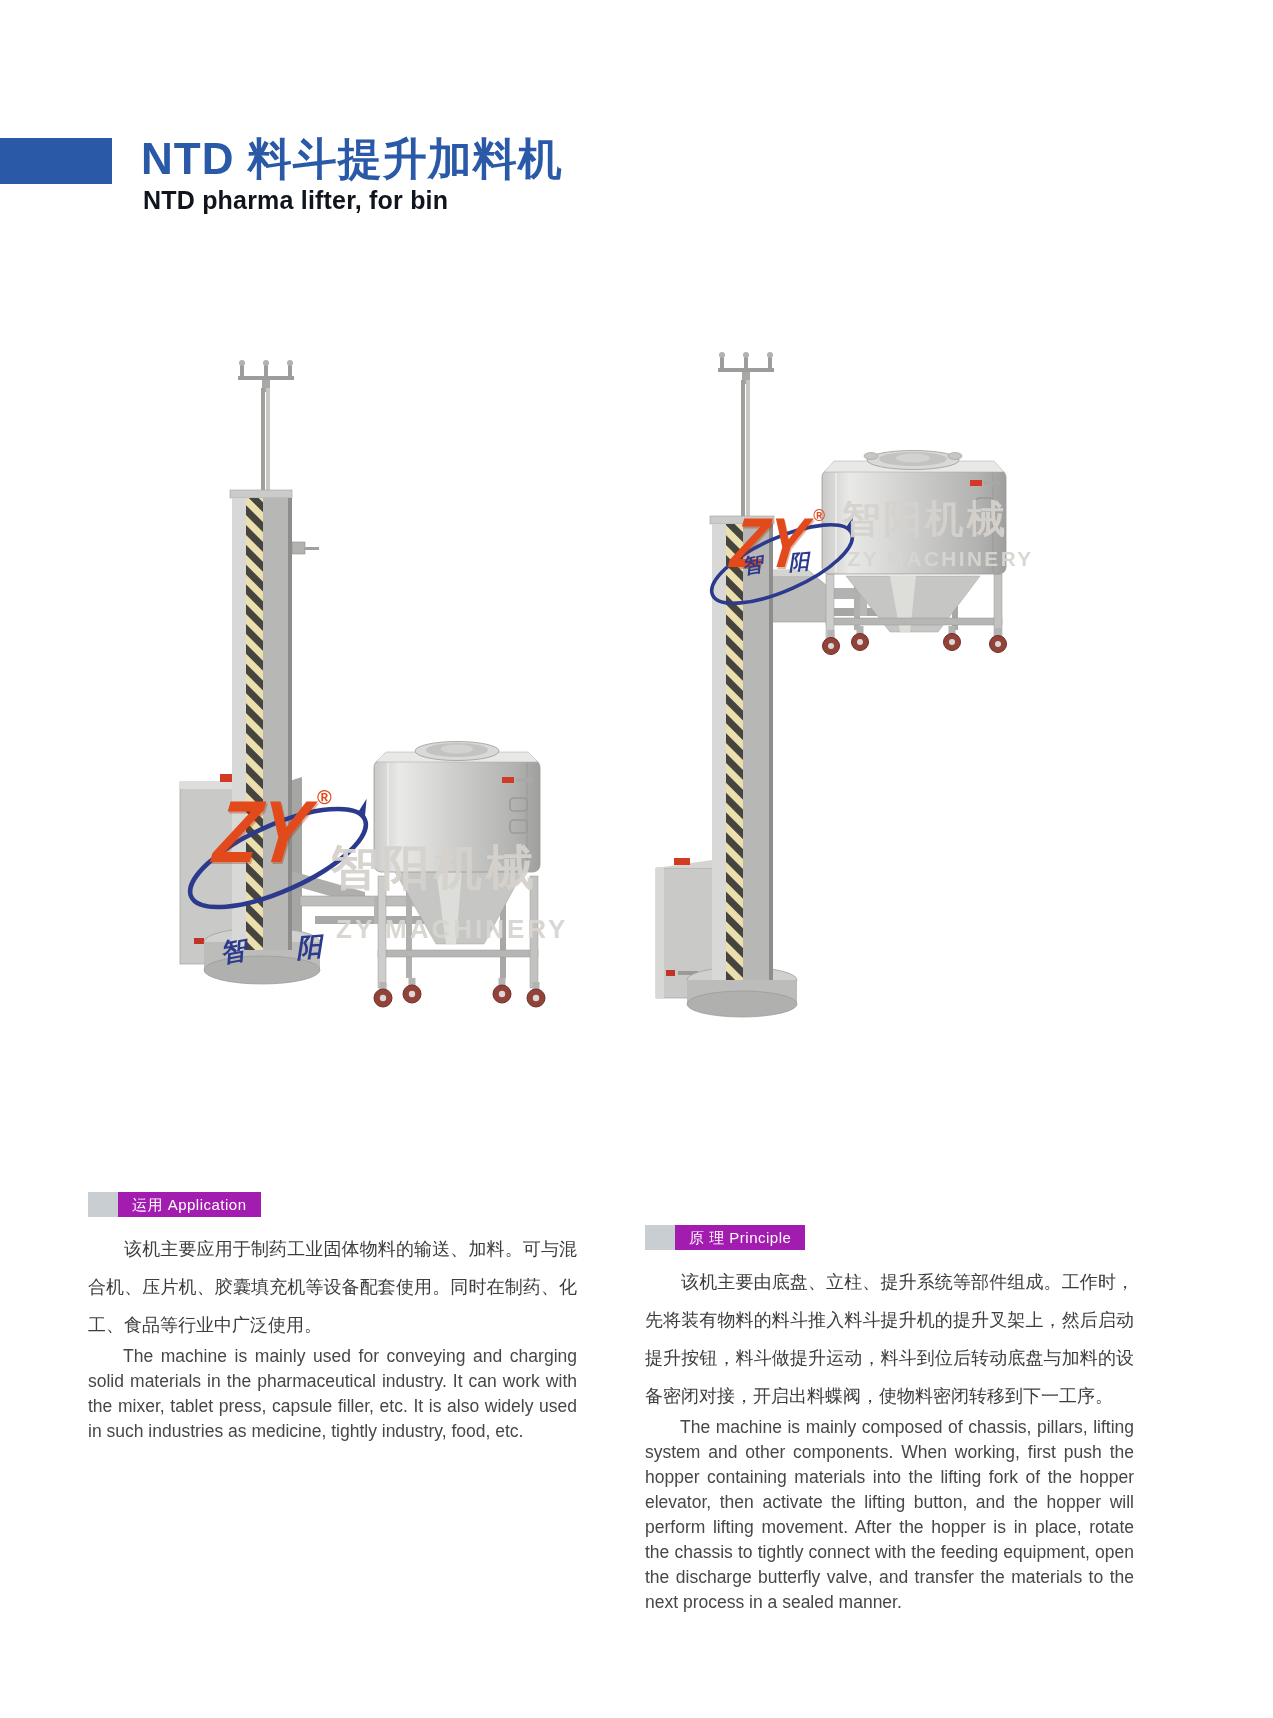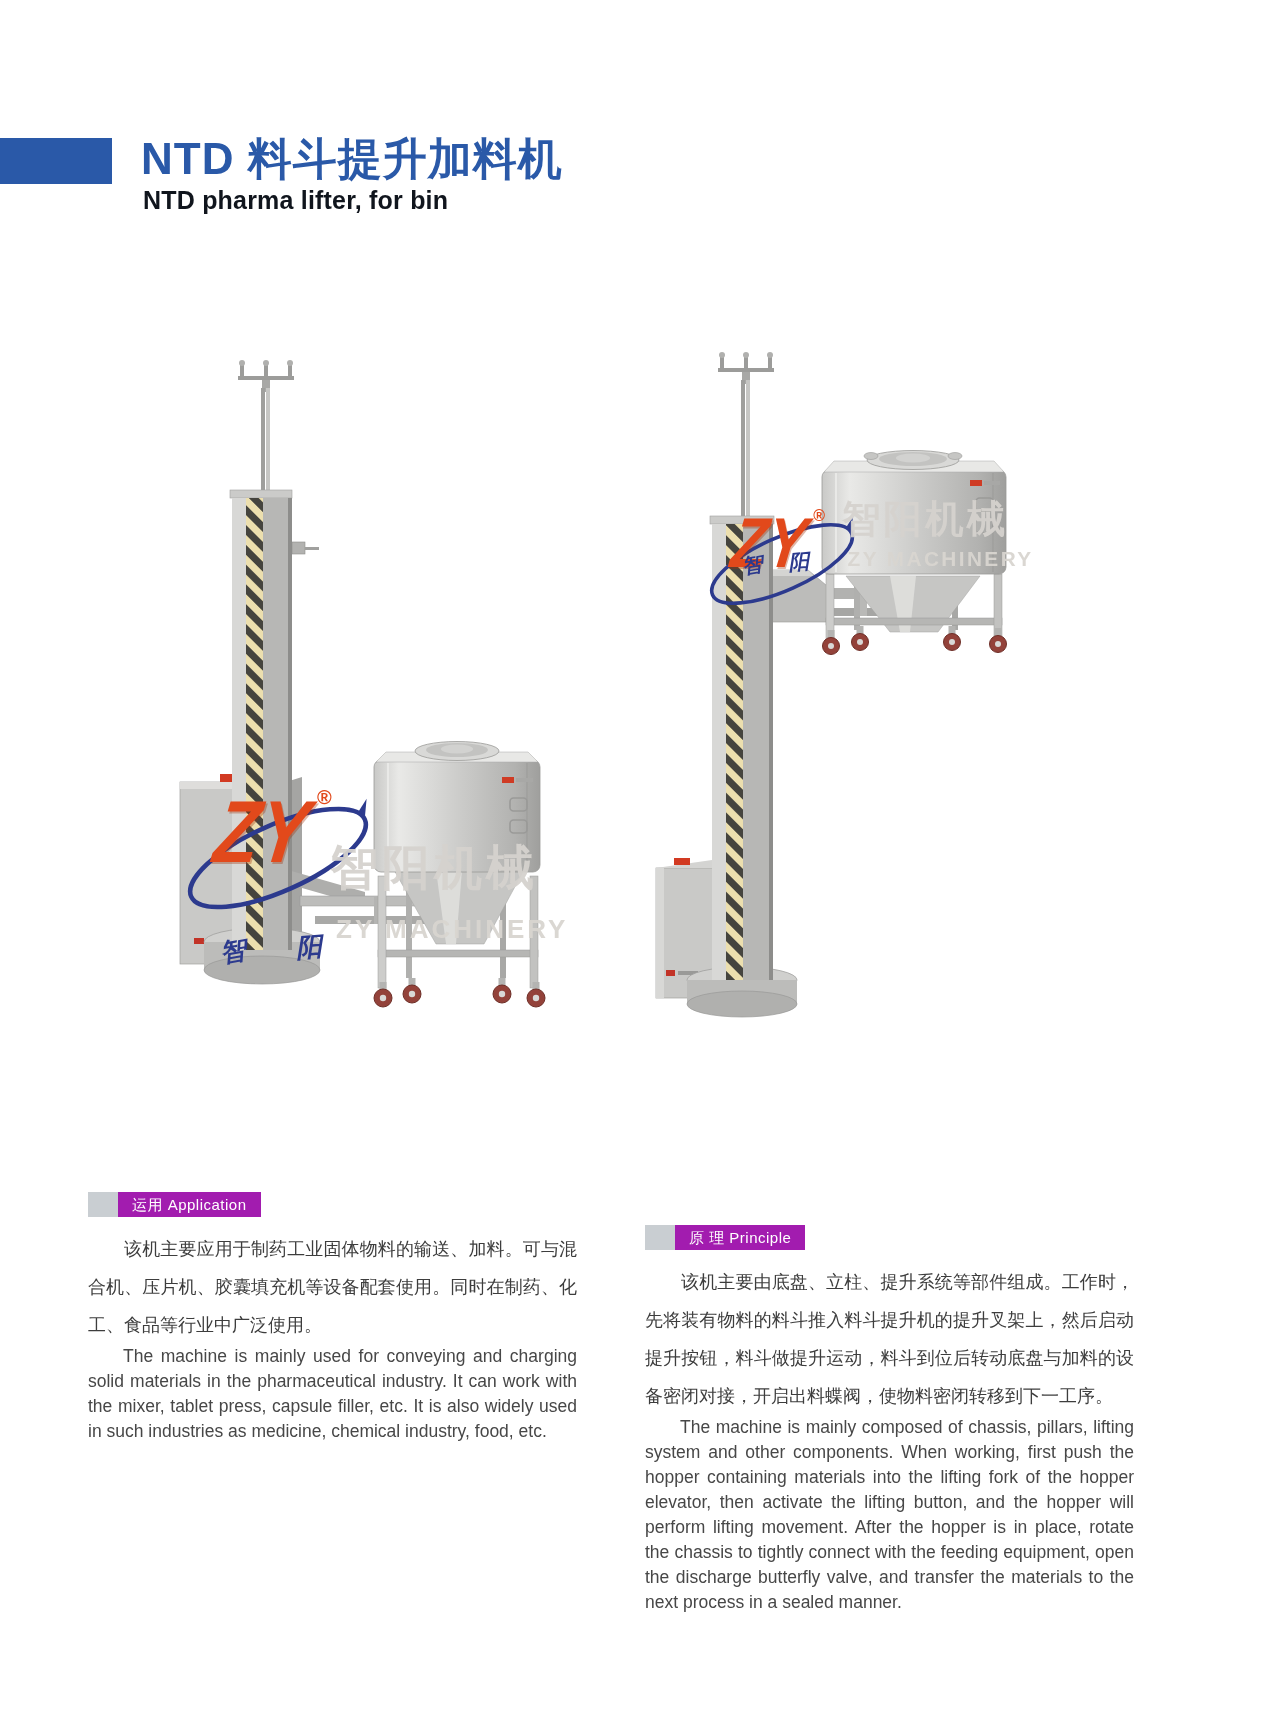--- a/index.html
+++ b/index.html
@@ -303,21 +303,21 @@
       <div class="wm-en">ZY MACHINERY</div>
     </div>
   </div>
 
   <div class="col col-left">
     <div class="badge">
       <span class="badge-cap"></span>
       <span class="badge-text">运用 Application</span>
     </div>
     <p class="cn">该机主要应用于制药工业固体物料的输送、加料。可与混合机、压片机、胶囊填充机等设备配套使用。同时在制药、化工、食品等行业中广泛使用。</p>
-    <p class="en">The machine is mainly used for conveying and charging solid materials in the pharmaceutical industry. It can work with the mixer, tablet press, capsule filler, etc. It is also widely used in such industries as medicine, chemical industry, food, etc.</p>
+    <p class="en">The machine is mainly used for conveying and charging solid materials in the pharmaceutical industry. It can work with the mixer, tablet press, capsule filler, etc. It is also widely used in such industries as medicine, tightly industry, food, etc.</p>
   </div>
 
   <div class="col col-right">
     <div class="badge">
       <span class="badge-cap"></span>
       <span class="badge-text">原 理 Principle</span>
     </div>
     <p class="cn">该机主要由底盘、立柱、提升系统等部件组成。工作时，先将装有物料的料斗推入料斗提升机的提升叉架上，然后启动提升按钮，料斗做提升运动，料斗到位后转动底盘与加料的设备密闭对接，开启出料蝶阀，使物料密闭转移到下一工序。</p>
     <p class="en">The machine is mainly composed of chassis, pillars, lifting system and other components. When working, first push the hopper containing materials into the lifting fork of the hopper elevator, then activate the lifting button, and the hopper will perform lifting movement. After the hopper is in place, rotate the chassis to tightly connect with the feeding equipment, open the discharge butterfly valve, and transfer the materials to the next process in a sealed manner.</p>
   </div>

